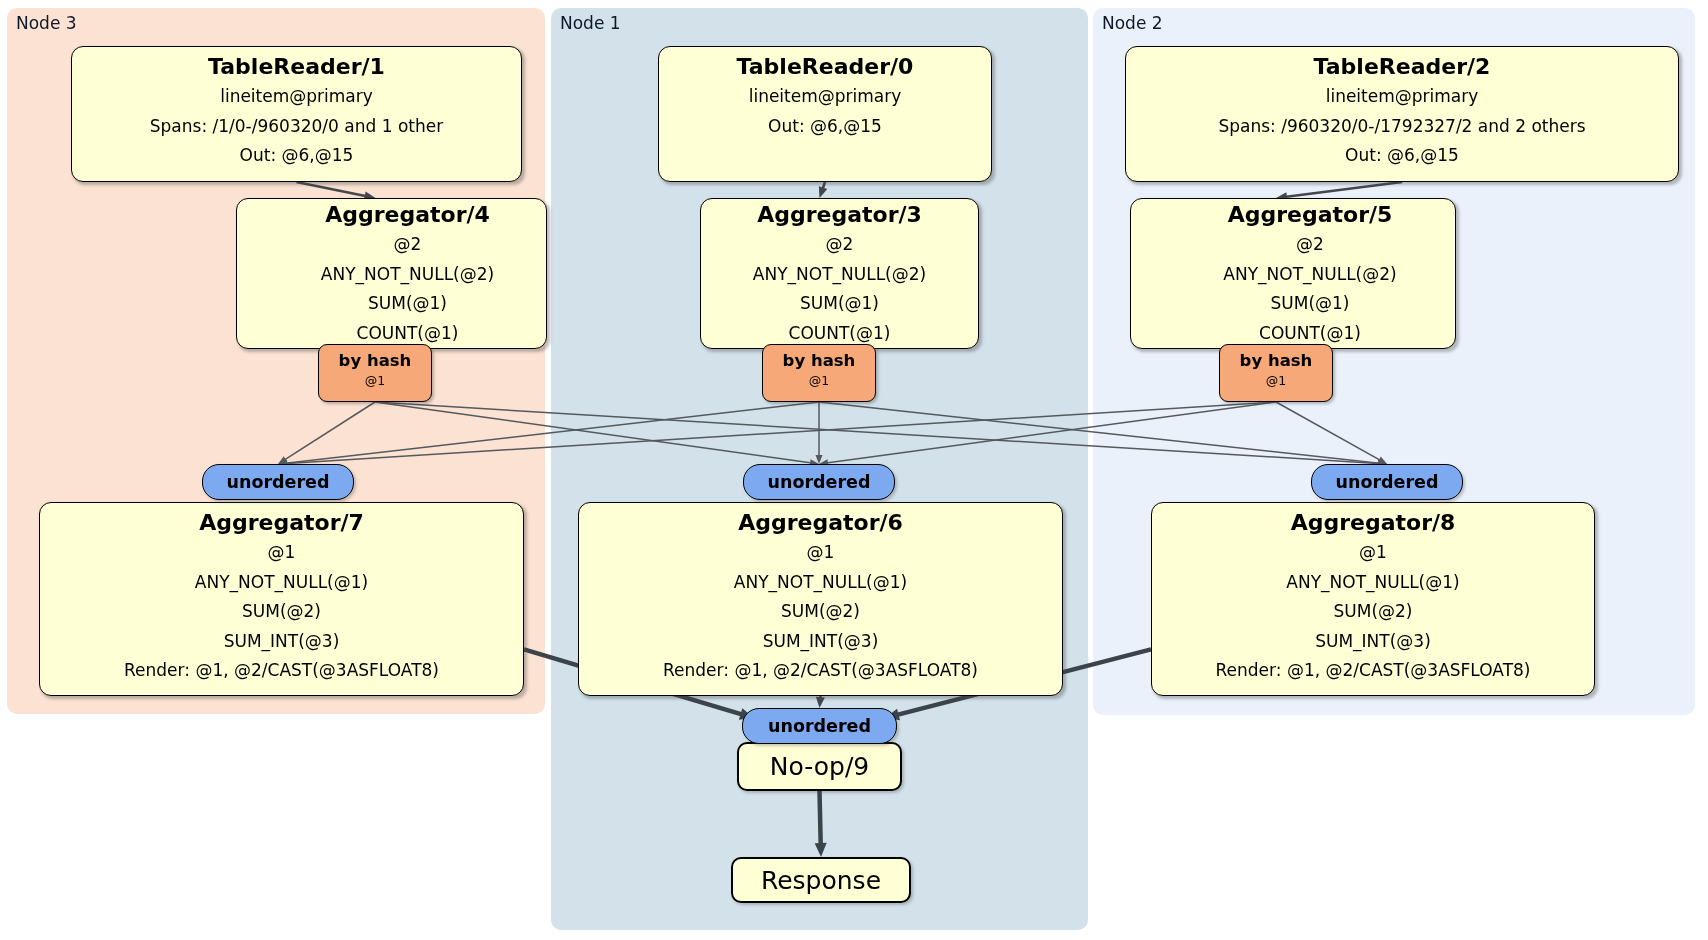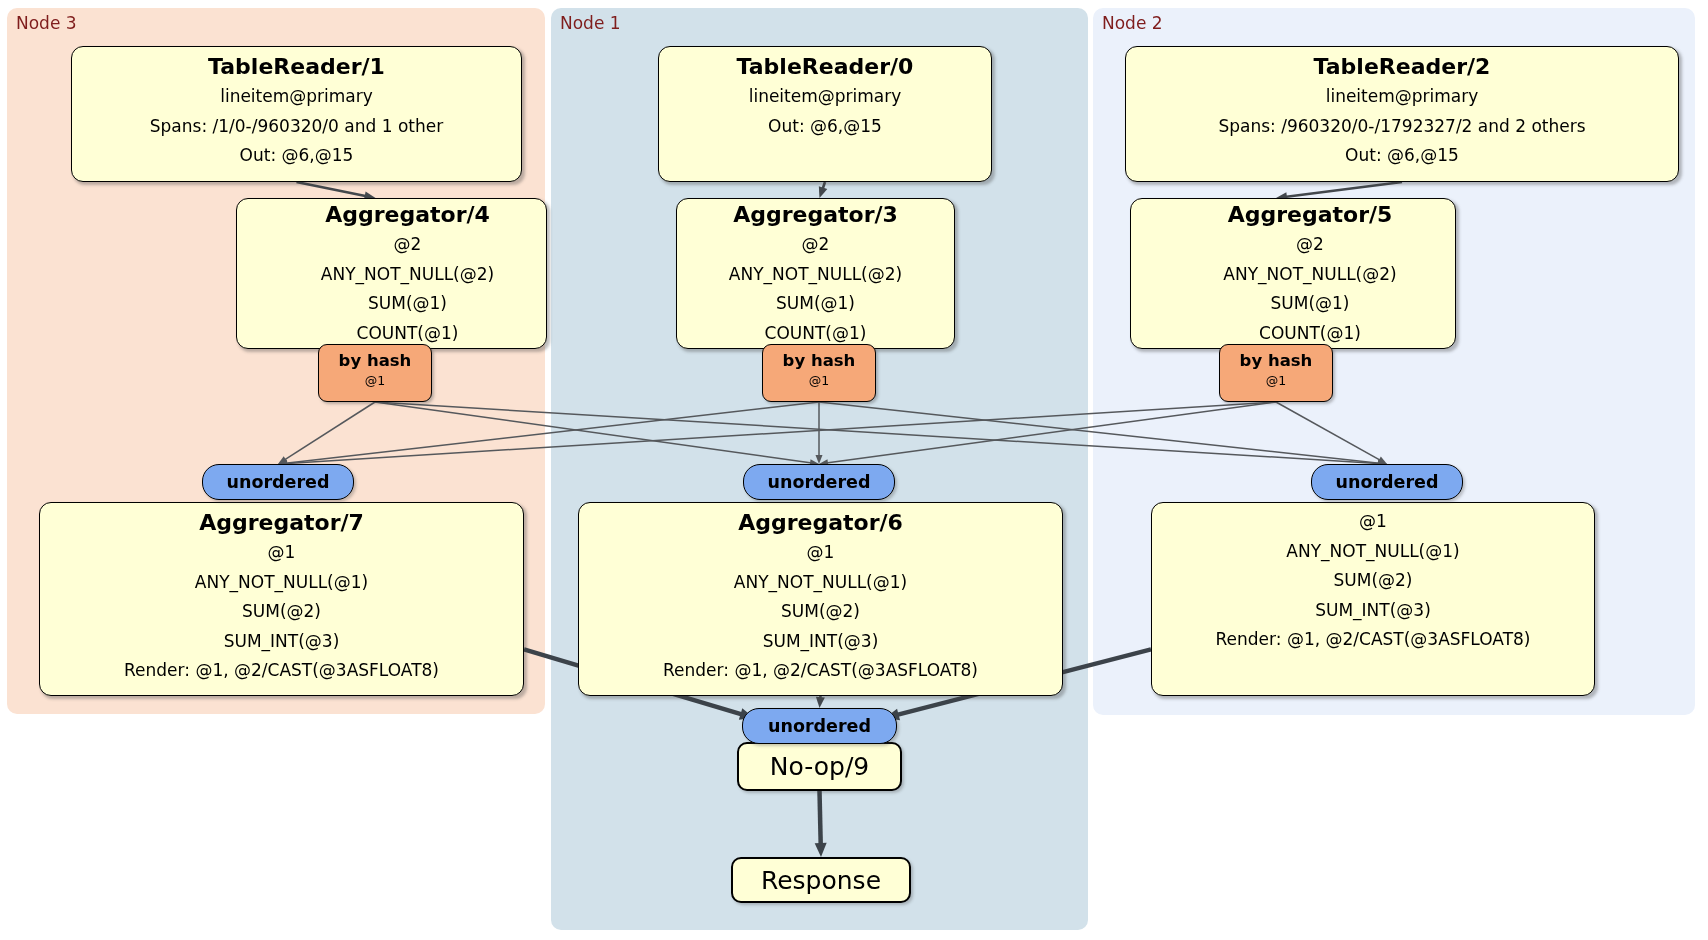--- a/index.html
+++ b/index.html
@@ -4,37 +4,37 @@
 <style>
   html,body{margin:0;padding:0;background:#ffffff;}
   #canvas{
     position:relative;width:1708px;height:940px;background:#ffffff;overflow:hidden;
     font-family:"DejaVu Sans","Liberation Sans",sans-serif;color:#000;
   }
   .region{position:absolute;border-radius:10px;z-index:1;}
   #el-node3{left:7px;top:8px;width:538px;height:706px;background:var(--node3-bg);}
   #el-node1{left:551px;top:8px;width:537px;height:922px;background:var(--node1-bg);}
   #el-node2{left:1093px;top:8px;width:602px;height:707px;background:var(--node2-bg);}
-  .region-label{position:absolute;left:9px;top:5px;font-size:17px;color:#7f1d1d;}
+  .region-label{position:absolute;left:9px;top:5px;font-size:17px;color:#0f172a;}
 
   #edge-layer{position:absolute;left:0;top:0;width:1708px;height:940px;z-index:5;pointer-events:none;}
 
   .proc{
     position:absolute;background:var(--box-fill);border:1.6px solid #000;border-radius:12px;
     text-align:center;z-index:10;box-shadow:2.5px 2.5px 3px rgba(70,70,70,.35);
   }
   .proc .title{display:block;font-weight:bold;font-size:22px;line-height:31px;}
   .proc .line{display:block;font-size:17px;line-height:29.5px;white-space:nowrap;}
   .pt4{padding-top:4px;}
 
   #el-tr1{left:71px;top:46px;width:449px;height:130px;}
   #el-tr0{left:658px;top:46px;width:332px;height:130px;}
   #el-tr2{left:1125px;top:46px;width:552px;height:130px;}
   #el-agg4{left:236px;top:198px;width:277px;height:149px;padding-left:32px;}
-  #el-agg3{left:676px;top:198px;width:277px;height:149px;}
+  #el-agg3{left:700px;top:198px;width:277px;height:149px;}
   #el-agg5{left:1130px;top:198px;width:290px;height:149px;padding-left:34px;}
   #el-agg7{left:39px;top:502px;width:483px;height:188px;}
   #el-agg6{left:578px;top:502px;width:483px;height:188px;}
   #el-agg8{left:1151px;top:502px;width:442px;height:188px;}
 
   .router{
     position:absolute;width:112px;height:56px;background:var(--router-fill);
     border:1.6px solid #000;border-radius:9px;text-align:center;z-index:15;
     box-shadow:2px 2px 3px rgba(70,70,70,.35);
   }
@@ -185,20 +185,21 @@
   </div>
   <div class="proc pt4" id="el-agg6">
     <span class="title">Aggregator/6</span>
     <span class="line">@1</span>
     <span class="line">ANY_NOT_NULL(@1)</span>
     <span class="line">SUM(@2)</span>
     <span class="line">SUM_INT(@3)</span>
     <span class="line">Render: @1, @2/CAST(@3ASFLOAT8)</span>
   </div>
   <div class="proc pt4" id="el-agg8">
+    <span class="title">Aggregator/8</span>
     <span class="line">@1</span>
     <span class="line">ANY_NOT_NULL(@1)</span>
     <span class="line">SUM(@2)</span>
     <span class="line">SUM_INT(@3)</span>
     <span class="line">Render: @1, @2/CAST(@3ASFLOAT8)</span>
   </div>
 
   <div class="sync" id="el-sf">
     <span>unordered</span>
   </div>

